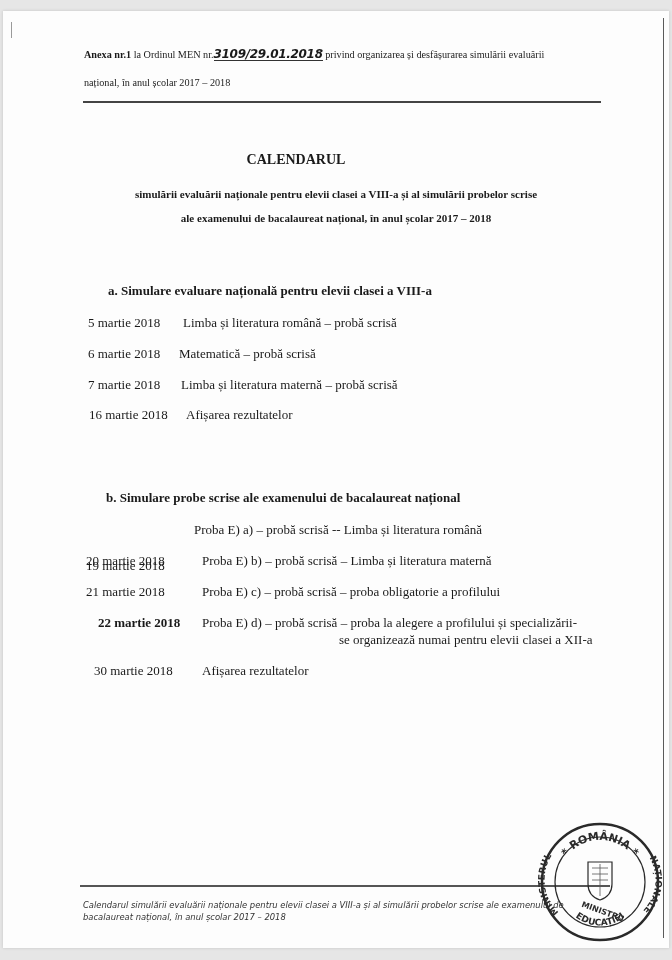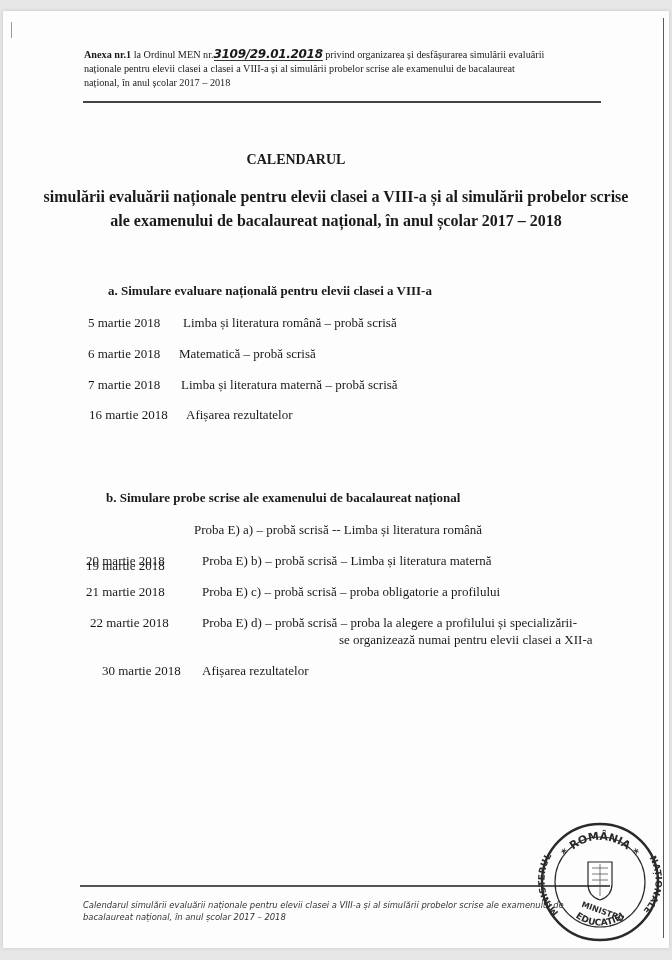--- a/index.html
+++ b/index.html
@@ -38,21 +38,21 @@
   .header-rule {
     position: absolute; left: 83px; top: 101px; width: 518px; height: 2px;
     background: #444;
   }
   .title {
     left: 0; width: 592px; text-align: center; top: 152px;
     font-weight: bold; font-size: 14px;
   }
   .subtitle {
     left: 0; width: 672px; text-align: center;
-    font-weight: bold; font-size: 16px;
+    font-weight: bold; font-size: 11px;
   }
   .section-head { font-weight: bold; font-size: 13px; }
   .row { font-size: 13px; }
   .date { position: absolute; }
   .desc { position: absolute; }
   .footer-rule {
     position: absolute; left: 80px; top: 885px; width: 530px; height: 2px;
     background: #555;
   }
   .footer-text {
@@ -66,21 +66,21 @@
 </style>
 </head>
 <body>
 
 <div class="page"></div>
 <div class="right-edge"></div>
 <div class="left-edge"></div>
 
 <div class="abs header-text">
   <b>Anexa nr.1</b><span> la Ordinul  MEN nr.</span><span class="handwritten">3109/29.01.2018</span><span> privind organizarea și desfășurarea simulării evaluării</span><br>
-  <span>naționale pentru elevii clasei a clasei a VIII-a și al simulării probelor scrise ale examenului de bacalaureat</span><br>
+  <br>
   <span>național, în anul școlar 2017 – 2018</span>
 </div>
 <div class="header-rule"></div>
 
 <div class="abs title">CALENDARUL</div>
 <div class="abs subtitle" style="top:188px;">simulării evaluării naționale pentru elevii clasei a VIII-a și al simulării probelor scrise</div>
 <div class="abs subtitle" style="top:212px;">ale examenului de bacalaureat național, în anul școlar 2017 – 2018</div>
 
 <div class="abs section-head" style="left:108px; top:283px;">a.  Simulare evaluare națională pentru elevii clasei a VIII-a</div>
 
@@ -109,26 +109,26 @@
 </div>
 <div class="abs row" style="left:86px; top:553px;">
   <span class="date" style="left:0;">20 martie 2018</span>
   <span class="desc" style="left:116px;">Proba E) b)  – probă scrisă – Limba și literatura maternă</span>
 </div>
 <div class="abs row" style="left:86px; top:584px;">
   <span class="date" style="left:0;">21 martie 2018</span>
   <span class="desc" style="left:116px;">Proba E) c)  – probă scrisă – proba obligatorie a profilului</span>
 </div>
 <div class="abs row" style="left:86px; top:615px;">
-  <span class="date" style="left:4px;">22 martie 2018</span>
+  <span class="date" style="left:12px;font-weight:bold;">22 martie 2018</span>
   <span class="desc" style="left:116px;">Proba E) d)  – probă scrisă – proba la alegere a profilului și specializării-</span>
 </div>
 <div class="abs row" style="left:339px; top:632px;">se organizează numai pentru elevii clasei a XII-a</div>
 <div class="abs row" style="left:86px; top:663px;">
-  <span class="date" style="left:16px;">30 martie 2018</span>
+  <span class="date" style="left:8px;">30 martie 2018</span>
   <span class="desc" style="left:116px;">Afișarea rezultatelor</span>
 </div>
 
 <div class="footer-rule"></div>
 <div class="abs footer-text">
   <span>Calendarul simulării evaluării naționale pentru elevii clasei a VIII-a și al simulării probelor scrise ale examenului de</span><br>
   <span>bacalaureat național, în anul școlar 2017 – 2018</span>
 </div>
 
 <svg class="stamp" viewBox="0 0 128 128">

